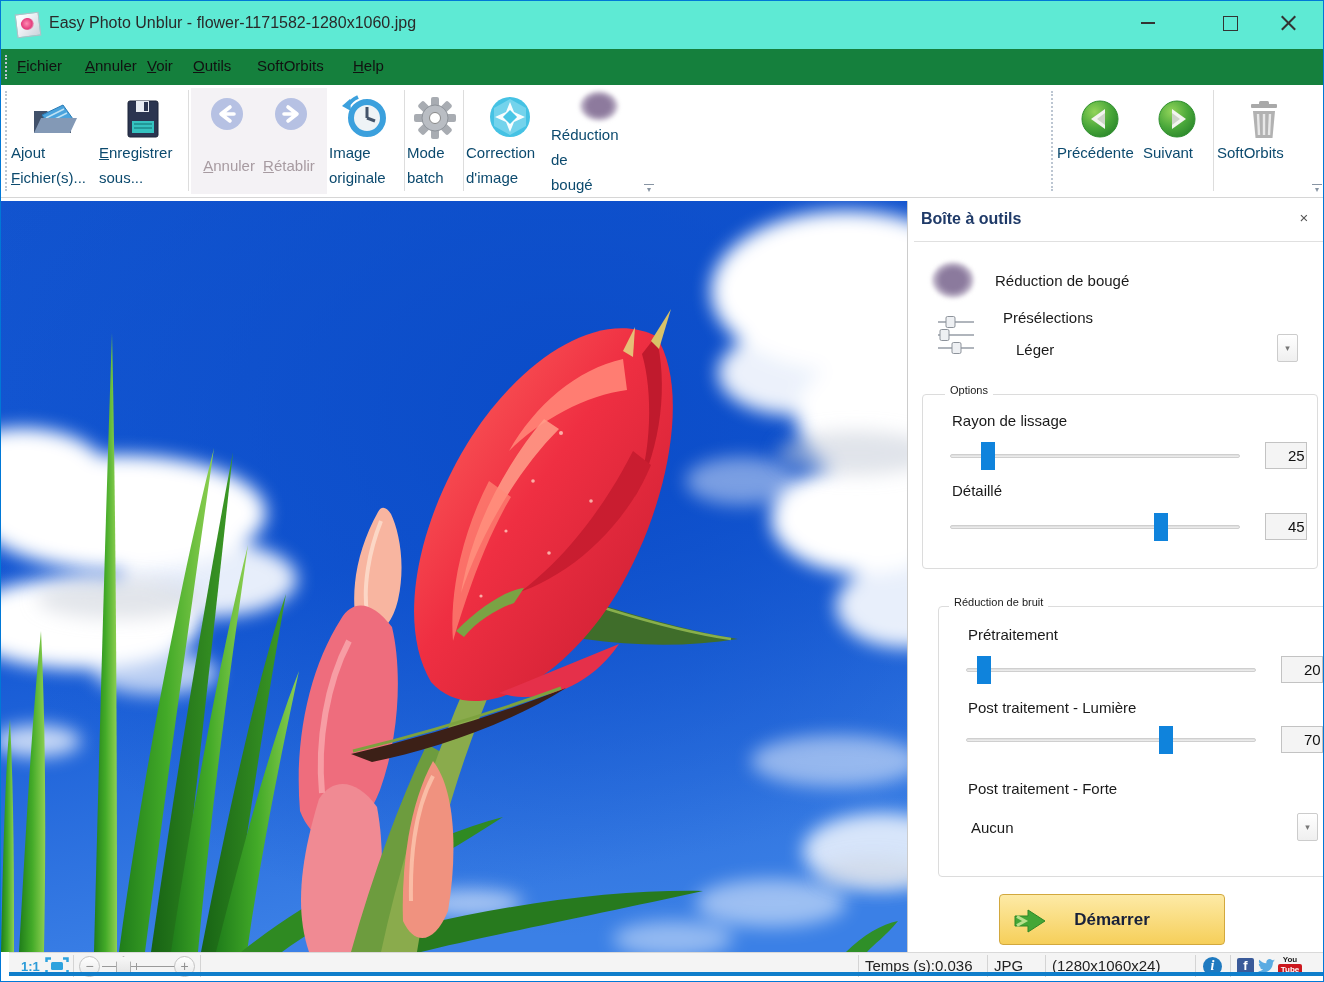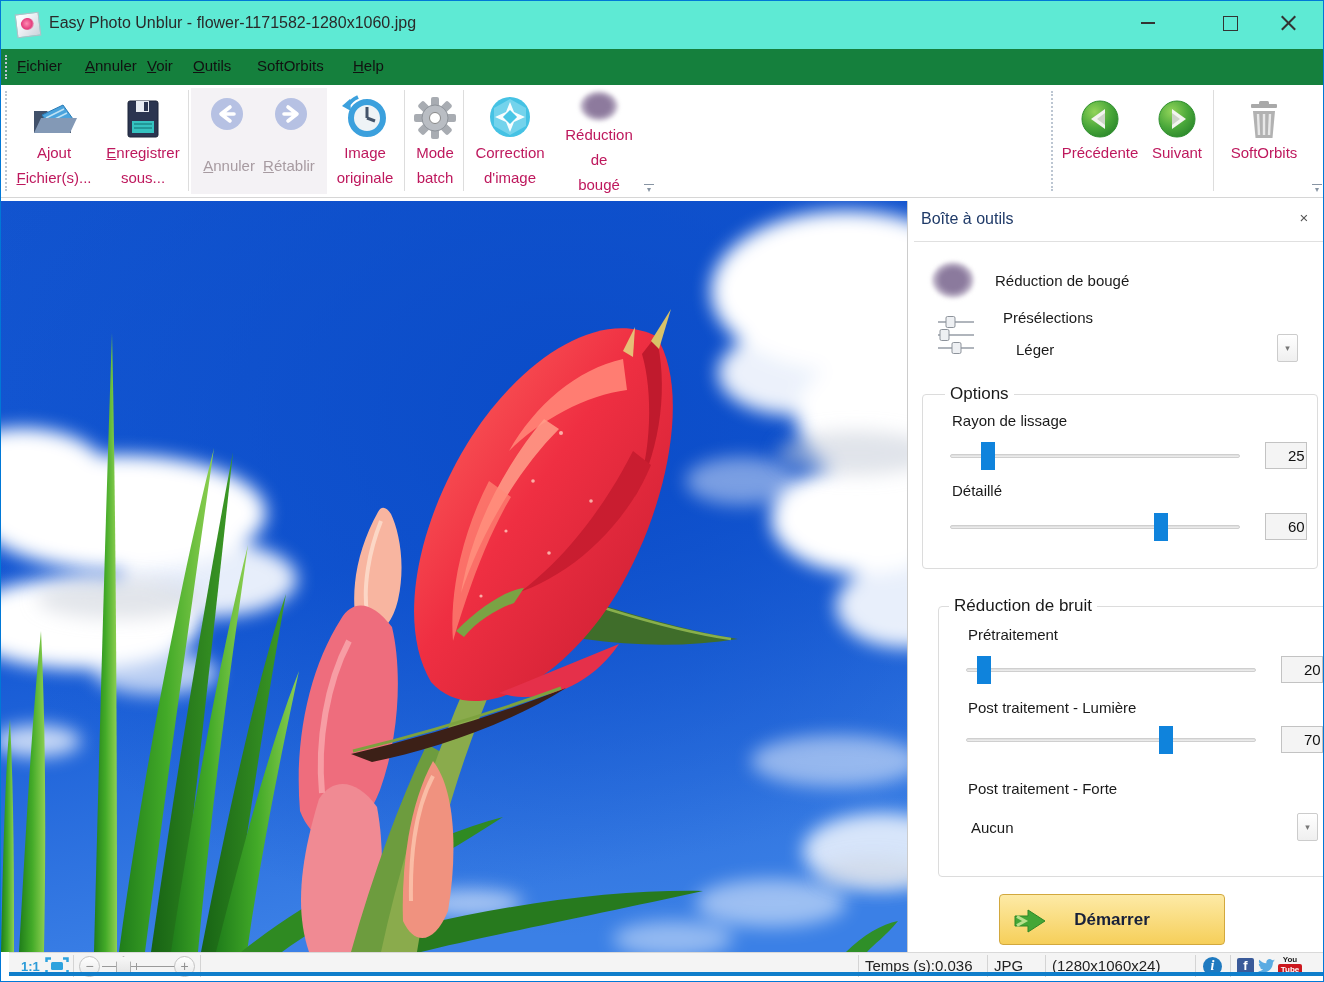--- a/index.html
+++ b/index.html
@@ -23,48 +23,48 @@
 
   
   .menubar{position:absolute;left:0;top:48px;right:0;height:36px;background:#15803d}
   .menu-item{position:absolute;top:0;height:36px;line-height:34px;font-size:15px;color:#111;padding:0 6px;display:inline-block}
   .accel::first-letter{text-decoration:underline}
   .grip{position:absolute;width:0;border-left:2px dotted #bcc6d2}
 
   
   .toolbar{position:absolute;left:0;top:84px;right:0;height:113px;background:#fff;border-bottom:1px solid #d6d6d6}
   .tb-sep{position:absolute;top:5px;bottom:6px;width:1px;background:#ddd}
-  .tb-btn{position:absolute;top:4px;text-align:center;font-size:15px;color:#be185d;line-height:25px}
+  .tb-btn{position:absolute;top:4px;text-align:left;font-size:15px;color:#0c4a6e;line-height:25px}
   .tb-btn .ico{height:50px;display:flex;align-items:flex-end;justify-content:center;margin-bottom:1px}
   .tb-btn .lnb{display:block;line-height:25px}
   .tb-group-disabled{position:absolute;left:190px;top:3px;width:136px;height:106px;background:#f4f2f5;text-align:center;font-size:15px;color:#a79ba1}
   .tb-group-disabled .icons{display:flex;justify-content:center;gap:28px;margin-top:8px}
   .tb-group-disabled .labels{margin-top:22px}
   .tb-group-disabled .ln{display:inline-block;margin:0 2px}
   .blurblob{width:38px;height:30px;border-radius:50%;filter:blur(2px);
     background:radial-gradient(ellipse at 50% 50%,#8d7a9d 0 42%,rgba(141,122,157,.45) 62%,rgba(141,122,157,0) 74%),
     repeating-linear-gradient(90deg,rgba(110,90,130,.25) 0 3px,rgba(170,150,190,.25) 3px 6px)}
   .ovf{position:absolute;font-size:8px;color:#8794a3;line-height:7px;text-align:center;border-top:1px solid #8794a3;padding-top:1px}
 
   
   .photo{position:absolute;left:0;top:200px}
 
   
   .panel{position:absolute;left:906px;top:200px;width:418px;height:751px;background:#fff;border-left:1px solid #ccc;font-size:15px;color:#1a1a1a}
-  .panel-title{position:absolute;left:13px;top:9px;font-size:16px;font-weight:normal;color:#1f3a68}
+  .panel-title{position:absolute;left:13px;top:9px;font-size:16px;font-weight:bold;color:#1f3a68}
   .panel-close{position:absolute;right:12px;top:8px;font-size:15px;color:#555;width:18px;text-align:center}
   .panel-hr{position:absolute;left:6px;right:0;top:40px;height:1px;background:#e0e0e0}
   .pblob{position:absolute;left:24px;top:61px;width:42px;height:36px;border-radius:50%;filter:blur(2px);
     background:radial-gradient(ellipse at 50% 50%,#8b7a9d 0 42%,rgba(139,122,157,.45) 62%,rgba(139,122,157,0) 74%),
     repeating-linear-gradient(90deg,rgba(110,90,130,.25) 0 3px,rgba(170,150,190,.25) 3px 6px)}
   .lbl{position:absolute;white-space:nowrap}
   .dd-btn{position:absolute;width:21px;height:28px;border:1px solid #ccc;border-radius:2px;background:linear-gradient(#fff,#efefef);
     color:#777;font-size:9px;text-align:center;line-height:27px}
   .groupbox{position:absolute;border:1px solid #dcdcdc;border-radius:4px}
-  .gb-legend{position:absolute;top:-11px;background:#fff;padding:0 5px;font-size:17px;color:#1a1a1a;white-space:nowrap}
+  .gb-legend{position:absolute;top:-11px;background:#fff;padding:0 5px;font-size:11px;color:#1a1a1a;white-space:nowrap}
   .slider{position:absolute;height:4px;background:linear-gradient(#dcdcdc,#efefef);border:1px solid #cfcfcf;border-radius:2px}
   .slider .thumb{position:absolute;top:-13px;width:14px;height:28px;background:#0f83dc;transform:translateX(-50%)}
   .valbox{position:absolute;width:42px;height:27px;border:1px solid #c3c3c3;background:#f4f4f4;font-size:15px;color:#111;
     line-height:25px;padding-left:22px}
   .start-btn{position:absolute;left:91px;top:693px;width:226px;height:51px;border:1px solid #d2a83e;border-radius:4px;
     background:linear-gradient(#fdeaa6,#f6cf5a);display:flex;align-items:center;justify-content:center;
     font-size:17px;font-weight:bold;color:#17203a}
   .start-btn svg{position:absolute;left:13px;top:13px}
 
   
@@ -446,21 +446,21 @@
       <div class="gb-legend" style="left:22px">Options</div>
       <div class="lbl" style="left:29px;top:17px">Rayon de lissage</div>
       <div class="slider" style="left:27px;top:59px;width:290px">
         <div class="thumb" style="left: 13%;"></div>
       </div>
       <div class="valbox" style="left:342px;top:47px">25</div>
       <div class="lbl" style="left:29px;top:87px">Détaillé</div>
       <div class="slider" style="left:27px;top:130px;width:290px">
         <div class="thumb" style="left: 73%;"></div>
       </div>
-      <div class="valbox" style="left:342px;top:118px">60</div>
+      <div class="valbox" style="left:342px;top:118px">45</div>
     </div>
 
     <div class="groupbox" style="left:30px;top:405px;width:396px;height:271px">
       <div class="gb-legend" style="left:10px">Réduction de bruit</div>
       <div class="lbl" style="left:29px;top:19px">Prétraitement</div>
       <div class="slider" style="left:27px;top:61px;width:290px">
         <div class="thumb" style="left: 6%;"></div>
       </div>
       <div class="valbox" style="left:342px;top:49px">20</div>
       <div class="lbl" style="left:29px;top:92px">Post traitement - Lumière</div>

